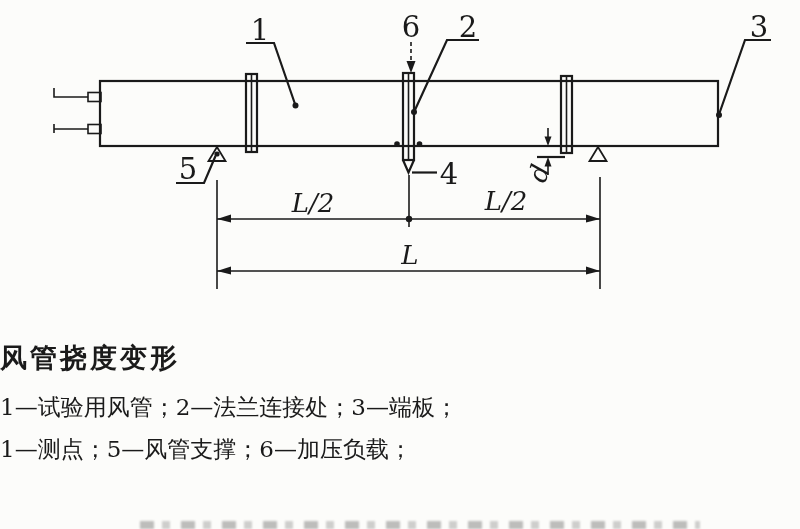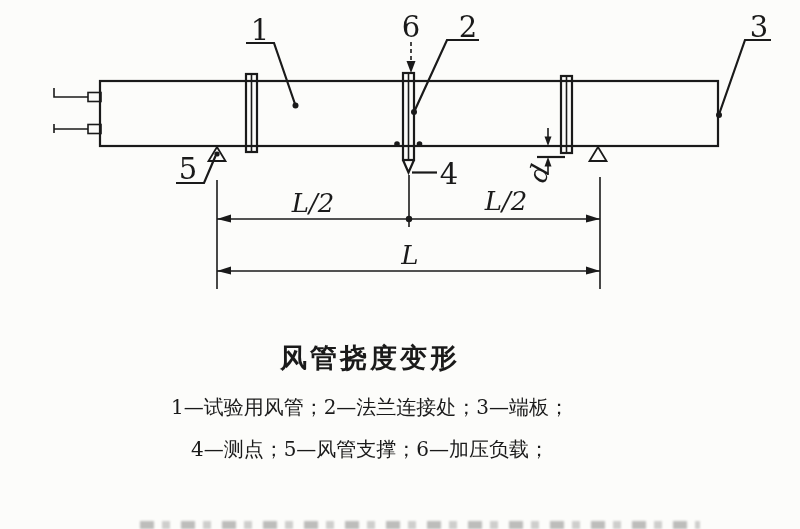--- a/index.html
+++ b/index.html
@@ -13,26 +13,26 @@
   .drawing{position:absolute;left:0;top:0;}
   svg .ln{stroke:var(--ink);fill:none;}
   svg .w1{stroke-width:1.6;}
   svg .w2{stroke-width:2.2;}
   svg .fill{fill:var(--ink);stroke:none;}
   svg .openfill{fill:var(--paper);stroke:var(--ink);stroke-width:1.8;}
   svg text{fill:var(--ink);font-family:"DejaVu Serif","Liberation Serif",serif;}
   svg .num{font-size:29px;}
   svg .dimtxt{font-size:26px;font-style:italic;}
   .caption{
-    position:absolute;left:0;top:341px;width:740px;text-align:center;
+    position:absolute;left:0;top:341px;width:740px;
   }
   .fig-title{
     font-size:27px;font-weight:bold;letter-spacing:3px;line-height:34px;
   }
-  .legend-line{font-size:20px;line-height:30px;}
+  .legend-line{font-size:23px;line-height:30px;}
   .legend-line.l1{margin-top:17px;}
   .legend-line.l2{margin-top:12px;}
   .legend-line.l3{margin-top:14px;}
   .legend-line .it{font-style:italic;}
   .remnant{
     position:absolute;left:140px;top:521px;width:560px;height:8px;
     background:repeating-linear-gradient(90deg,
       rgba(60,60,60,.55) 0 14px, rgba(60,60,60,0) 14px 22px,
       rgba(60,60,60,.4) 22px 30px, rgba(60,60,60,0) 30px 41px);
     filter:blur(1.3px);opacity:.6;
@@ -136,16 +136,16 @@
     <line class="ln w1" x1="217" y1="271" x2="600" y2="271"></line>
     <polygon class="fill" points="217,271 231,266.5 231,274.5"></polygon>
     <polygon class="fill" points="600,271 586,266.5 586,274.5"></polygon>
   </g>
   <text class="dimtxt" x="410" y="264" text-anchor="middle" font-size="28">L</text>
 </svg>
 
 <div class="caption">
   <div class="fig-title">风管挠度变形</div>
   <div class="legend-line l1"><span>1—试验用风管；2—法兰连接处；3—端板；</span></div>
-  <div class="legend-line l2"><span>4—测点；5—风管支撑；6—加压负载；</span></div>
+  <div class="legend-line l2"><span>1—测点；5—风管支撑；6—加压负载；</span></div>
 </div>
 
 <div class="remnant"></div>
 
 </body></html>

